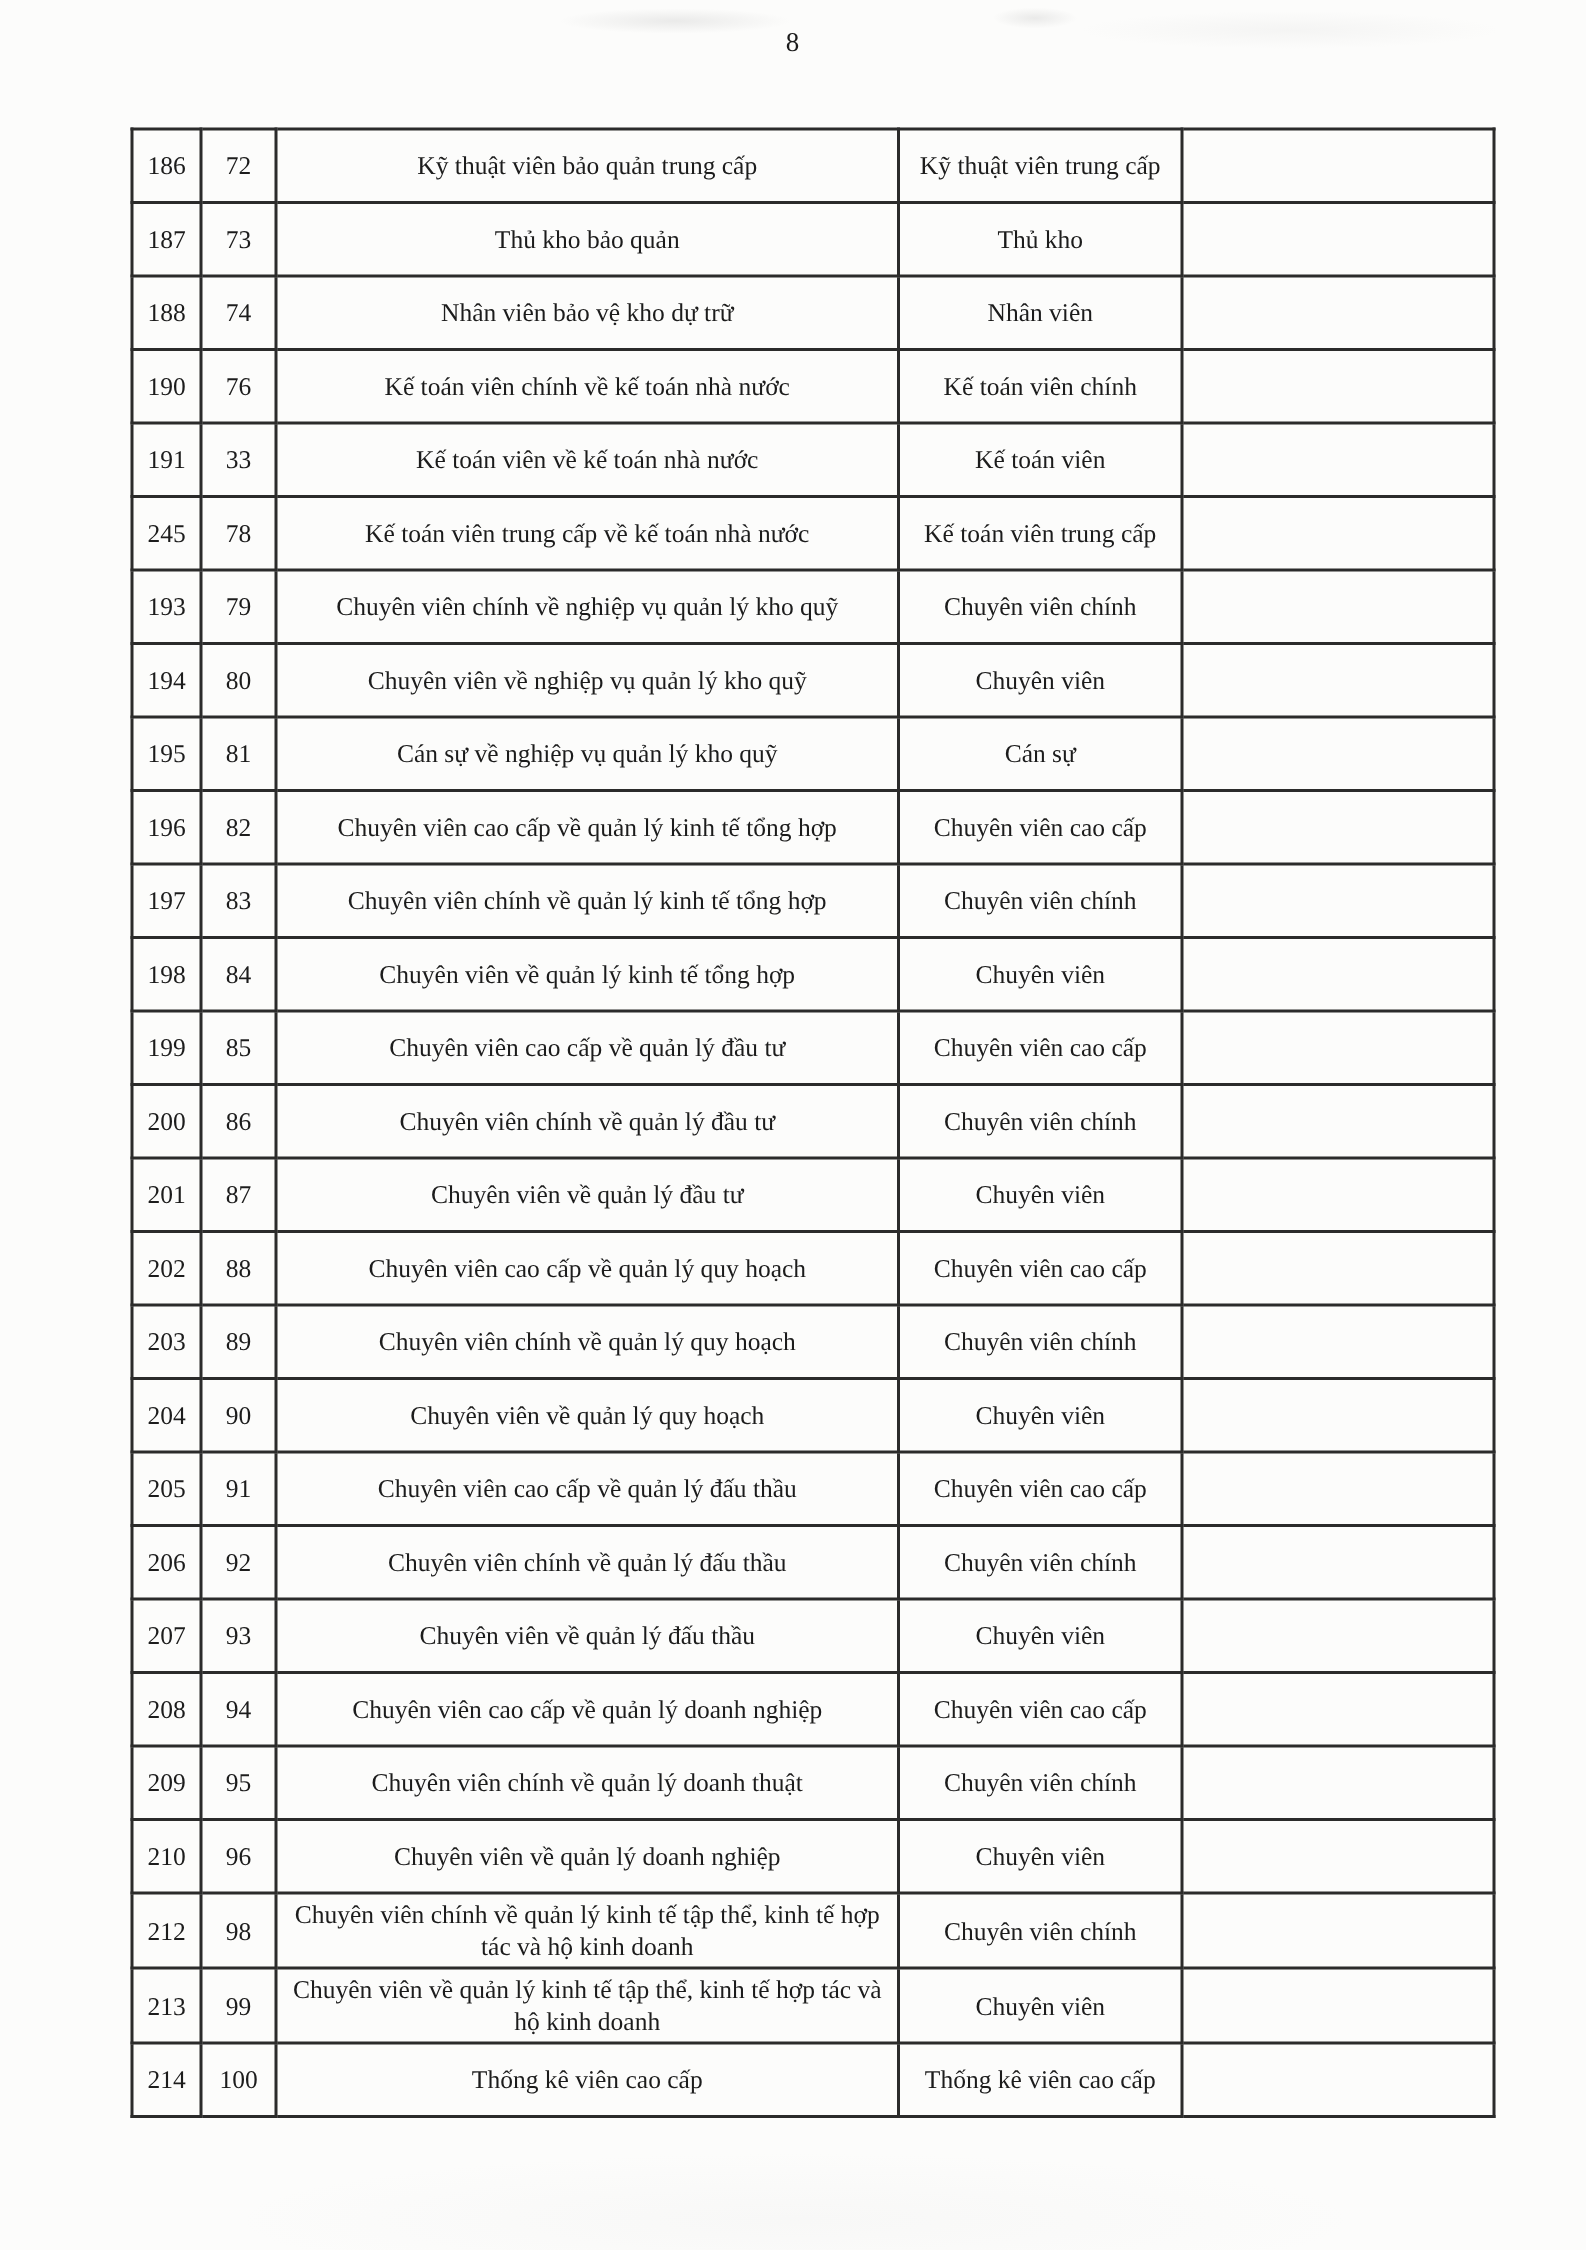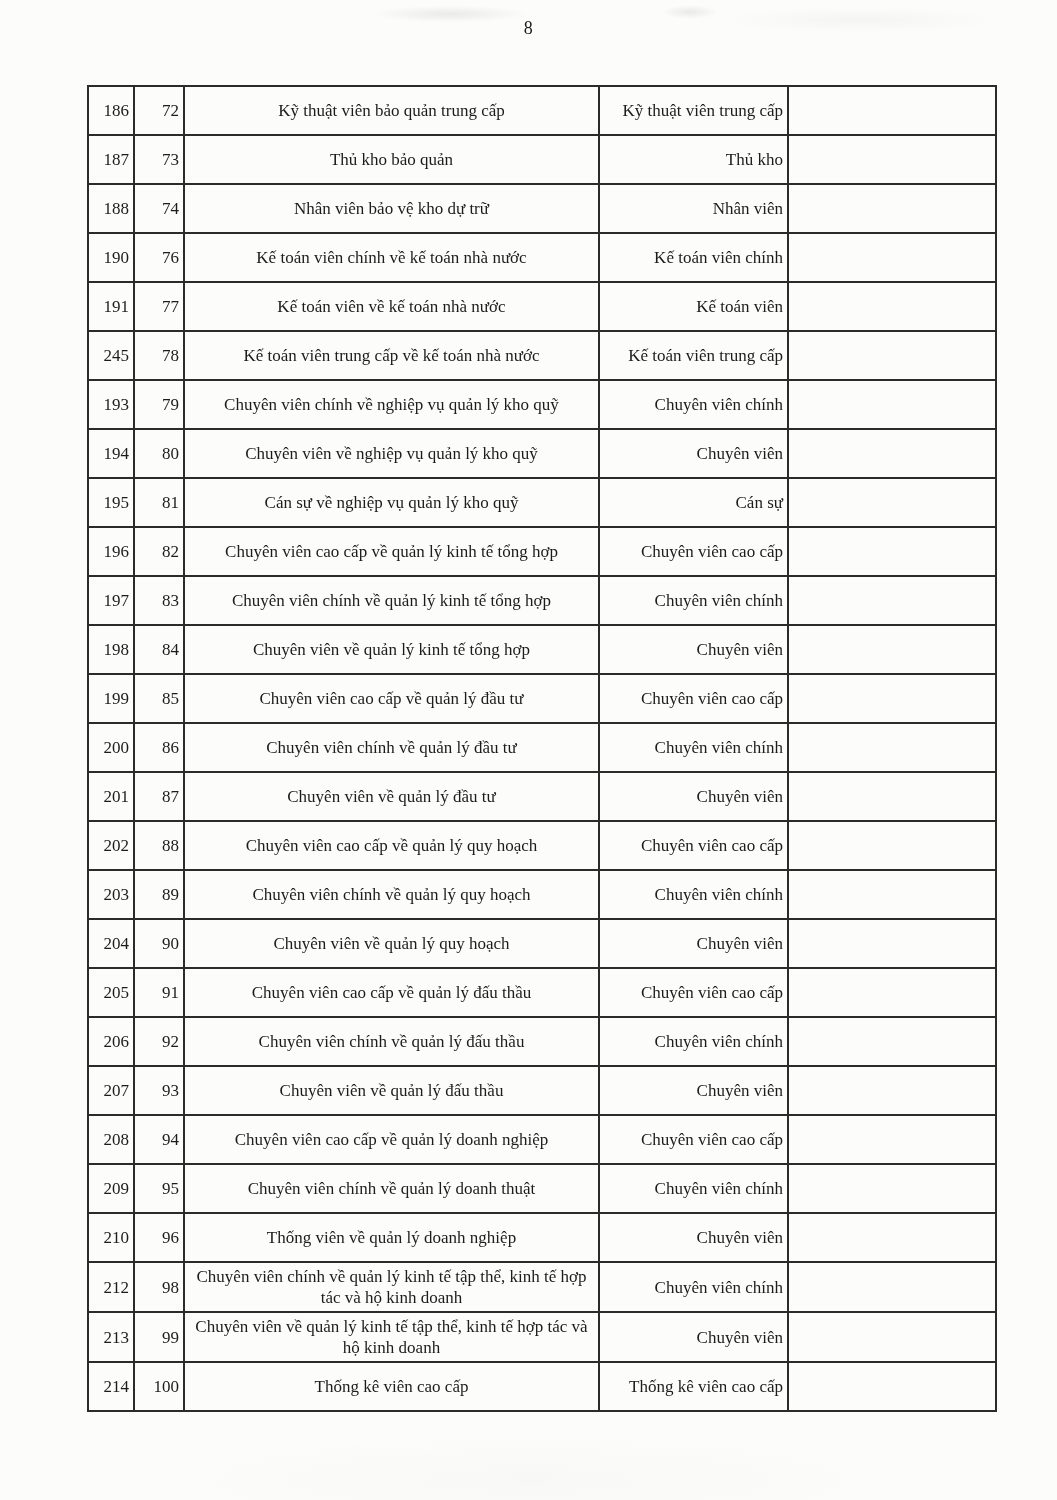--- a/index.html
+++ b/index.html
@@ -46,30 +46,30 @@
   table.roster td {
     border: 2px solid #2b2b2b;
     font-size: 17px;
     line-height: 21px;
     vertical-align: middle;
     height: 41px;
     padding: 3px 4px;
     overflow: hidden;
   }
   td.c-index, td.c-ordinal {
-    text-align: right;
+    text-align: center;
     padding: 3px 2px;
   }
   td.c-title {
     text-align: center;
     padding-left: 7px;
     padding-right: 9px;
   }
   td.c-rank {
-    text-align: right;
+    text-align: center;
     padding-left: 4px;
     padding-right: 4px;
   }
   td.c-note {
     padding: 0;
   }
 </style>
 </head>
 <body>
 
@@ -109,21 +109,21 @@
       </tr>
       <tr>
         <td class="c-index">190</td>
         <td class="c-ordinal">76</td>
         <td class="c-title">Kế toán viên chính về kế toán nhà nước</td>
         <td class="c-rank">Kế toán viên chính</td>
         <td class="c-note"></td>
       </tr>
       <tr>
         <td class="c-index">191</td>
-        <td class="c-ordinal">77</td>
+        <td class="c-ordinal">33</td>
         <td class="c-title">Kế toán viên về kế toán nhà nước</td>
         <td class="c-rank">Kế toán viên</td>
         <td class="c-note"></td>
       </tr>
       <tr>
         <td class="c-index">245</td>
         <td class="c-ordinal">78</td>
         <td class="c-title">Kế toán viên trung cấp về kế toán nhà nước</td>
         <td class="c-rank">Kế toán viên trung cấp</td>
         <td class="c-note"></td>
@@ -243,21 +243,21 @@
       <tr>
         <td class="c-index">209</td>
         <td class="c-ordinal">95</td>
         <td class="c-title">Chuyên viên chính về quản lý doanh thuật</td>
         <td class="c-rank">Chuyên viên chính</td>
         <td class="c-note"></td>
       </tr>
       <tr>
         <td class="c-index">210</td>
         <td class="c-ordinal">96</td>
-        <td class="c-title">Thống viên về quản lý doanh nghiệp</td>
+        <td class="c-title">Chuyên viên về quản lý doanh nghiệp</td>
         <td class="c-rank">Chuyên viên</td>
         <td class="c-note"></td>
       </tr>
       <tr>
         <td class="c-index">212</td>
         <td class="c-ordinal">98</td>
         <td class="c-title">Chuyên viên chính về quản lý kinh tế tập thể, kinh tế hợp tác và hộ kinh doanh</td>
         <td class="c-rank">Chuyên viên chính</td>
         <td class="c-note"></td>
       </tr>

